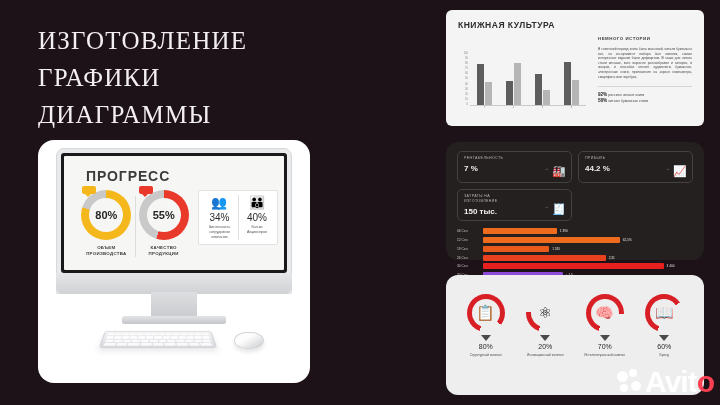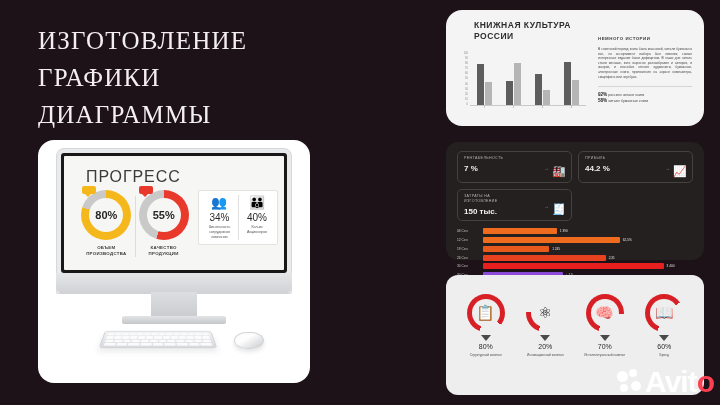--- a/index.html
+++ b/index.html
@@ -91,21 +91,21 @@
     width: 30px; height: 17px;
     background: linear-gradient(150deg, #fdfdfd 40%, #c9cbce);
     border-radius: 14px/9px;
     border: 1px solid #d2d4d7;
     box-shadow: 0 3px 4px rgba(0,0,0,.1);
   }
 
   
   .slide-title {
     position: absolute; left: 22px; top: 12px;
-    font-size: 16px; font-weight: 400; letter-spacing: .9px; color: #3b3b3b;
+    font-size: 14px; font-weight: 700; letter-spacing: .9px; color: #3b3b3b;
   }
   .donut-row {
     position: absolute; left: 14px; top: 34px; right: 6px;
     display: flex; align-items: flex-start;
   }
   .donut-cell { width: 78px; text-align: center; position: relative; }
   .donut {
     width: 50px; height: 50px; margin: 0 auto; position: relative;
     border-radius: 50%;
   }
@@ -136,21 +136,21 @@
   .people-cell { width: 37px; text-align: center; padding: 0 3px; }
   .people-cell + .people-cell { border-left: 1px solid #e0e0e0; }
   .people-pct { font-size: 10px; font-weight: 400; color: #2b2b2b; margin-top: 2px; }
   .people-lab { font-size: 3.6px; color: #555; line-height: 5px; margin-top: 2px; }
   .people-ico { font-size: 13px; line-height: 15px; color: #2b2b2b; }
 
   
   .card-book {
     position: absolute; left: 446px; top: 10px;
     width: 258px; height: 116px;
-    background: #f4f4f4; border-radius: 16px; padding: 10px 28px;
+    background: #f4f4f4; border-radius: 6px; padding: 10px 12px;
   }
   .book-h {
     font-size: 8.5px; font-weight: 700; color: #2d2d2d; letter-spacing: .5px;
     line-height: 11px; width: 120px;
   }
   .book-chart {
     position: absolute; left: 12px; top: 42px; width: 128px; height: 62px;
   }
   .bc-axis {
     position: absolute; left: 0; top: 0; bottom: 8px; width: 10px;
@@ -382,21 +382,20 @@
           <i></i>
           <i></i>
         </div>
     </div>
     <div class="mouse"></div>
   </div>
 
   <div class="card-book">
     <div class="book-h">
       <div>КНИЖНАЯ КУЛЬТУРА</div>
-      <div>РОССИИ</div>
     </div>
 
     <div class="book-chart">
       <div class="bc-axis">
           <span>100</span>
           <span>90</span>
           <span>80</span>
           <span>70</span>
           <span>60</span>
           <span>50</span>

